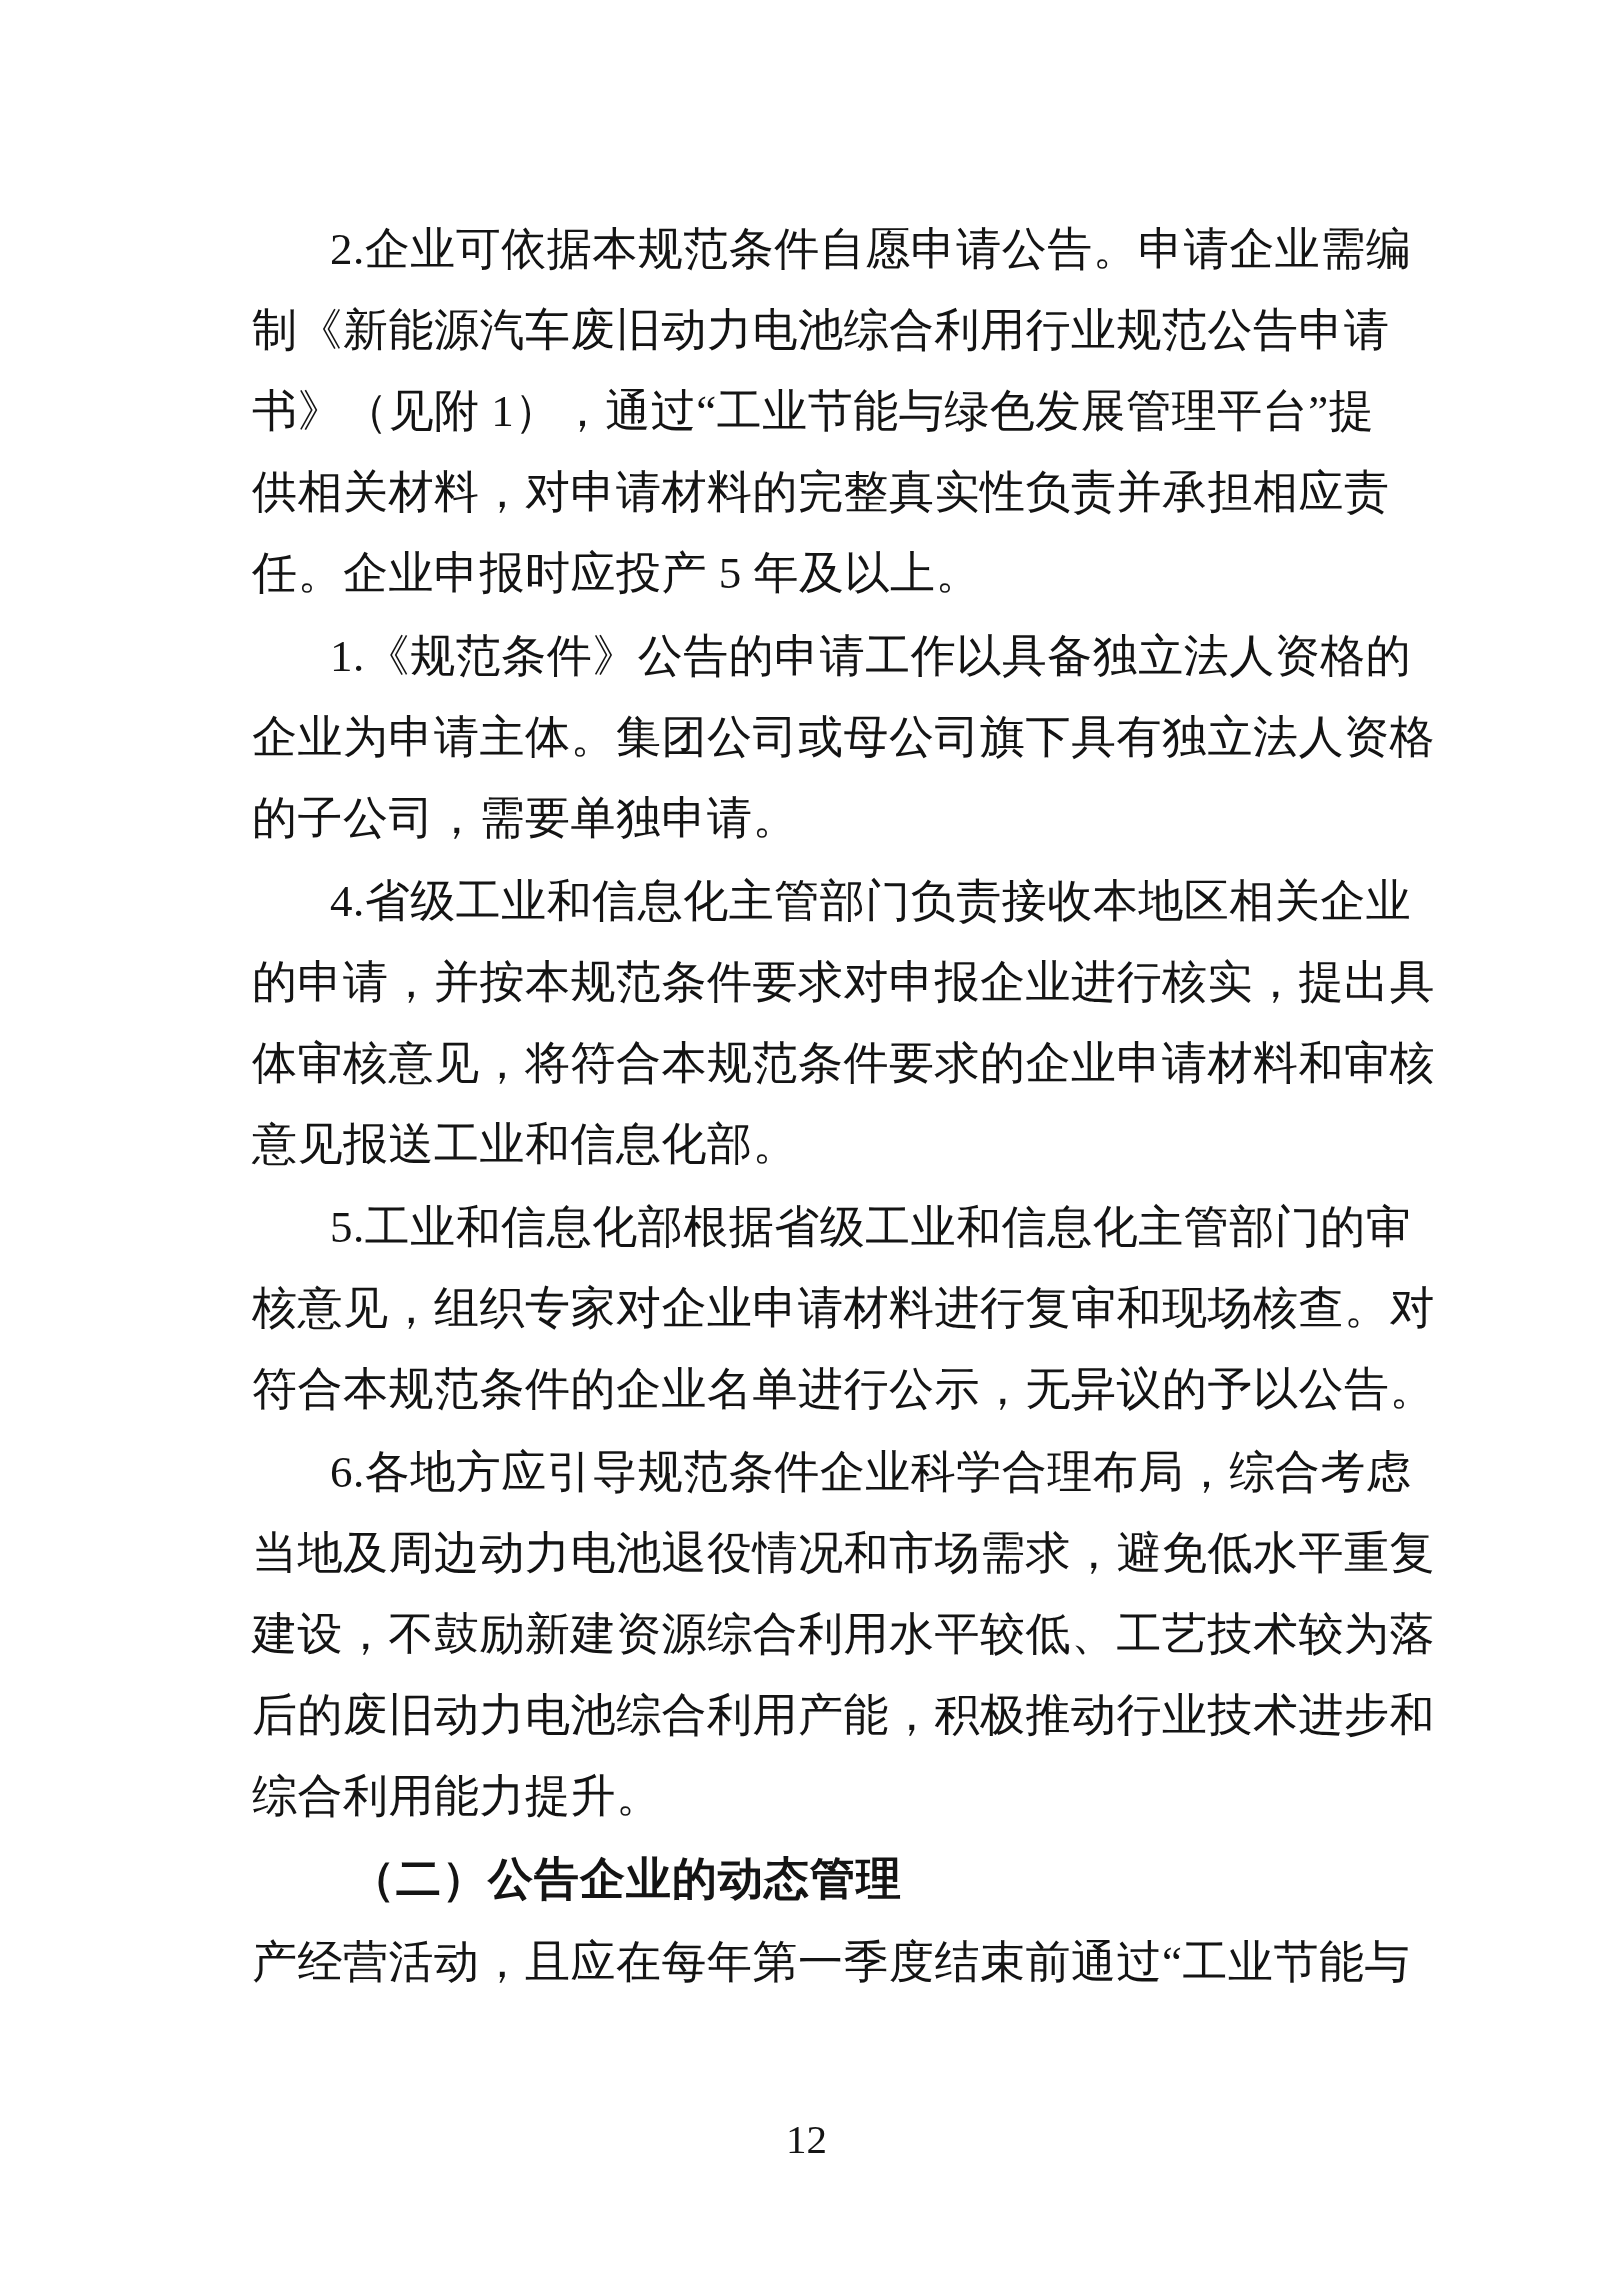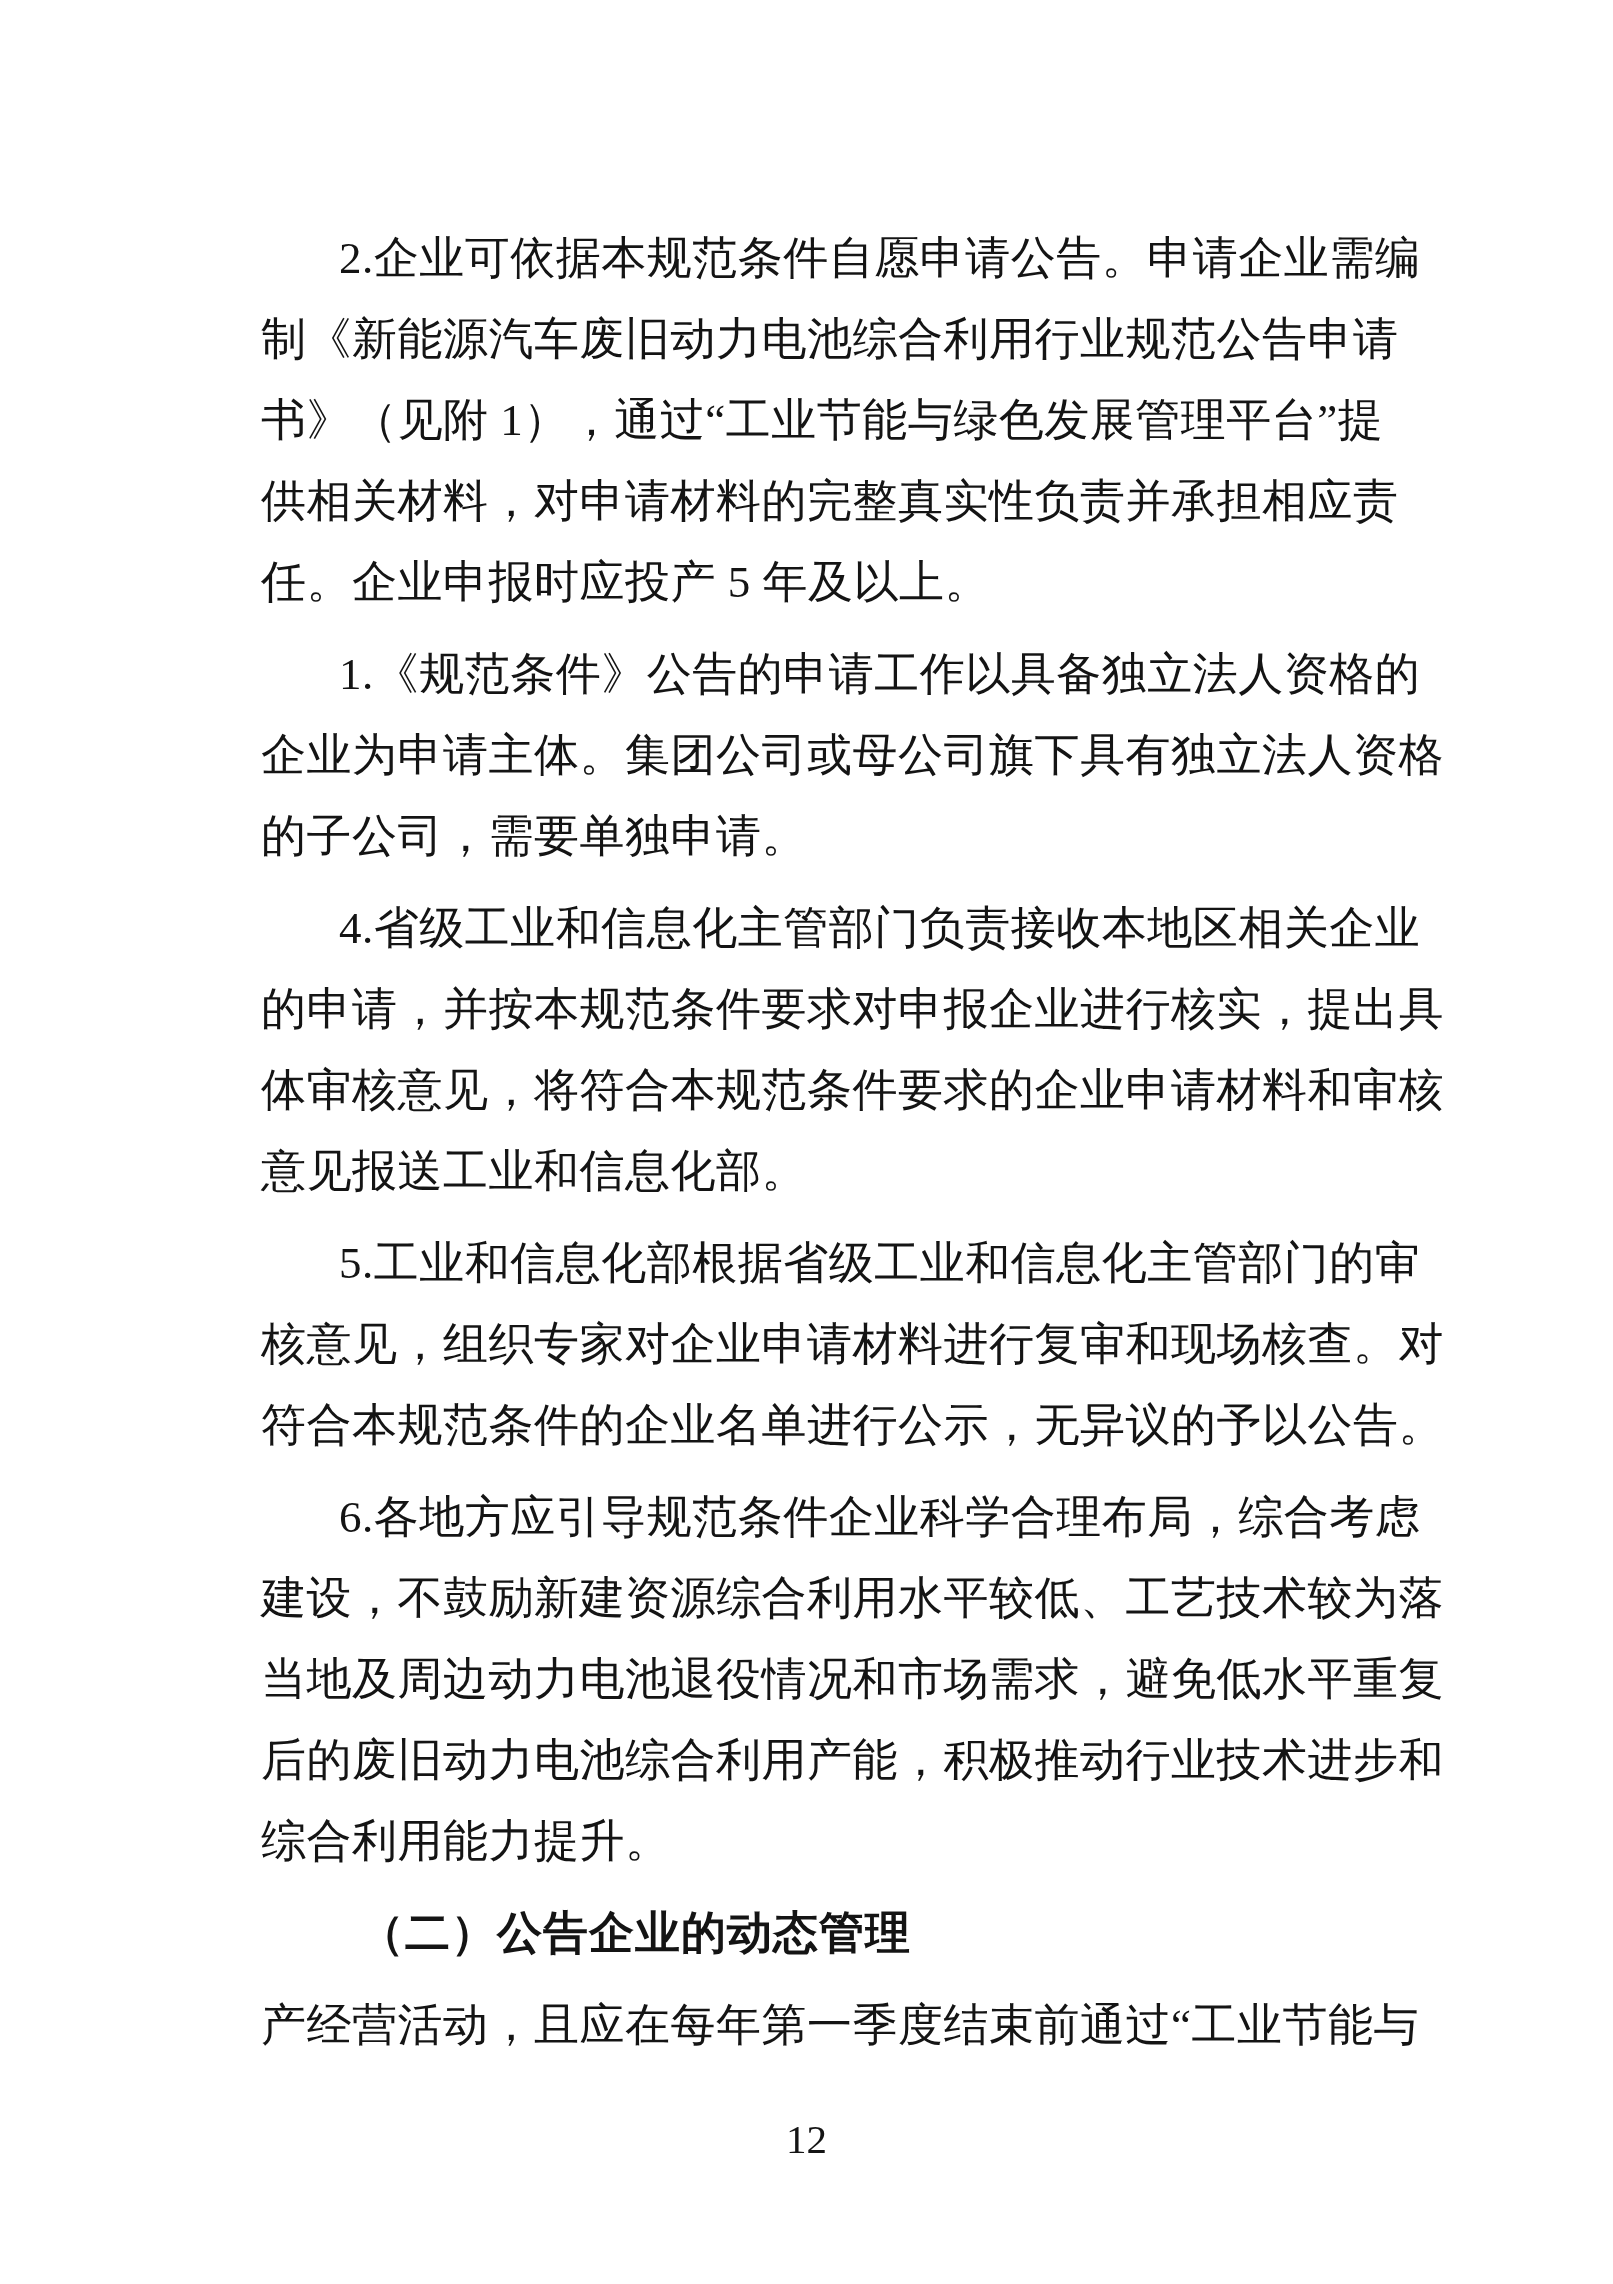--- a/index.html
+++ b/index.html
@@ -12,21 +12,21 @@
     font-family: "Liberation Serif", "DejaVu Serif", serif;
     color: #141414;
   }
   .textblock {
     position: absolute;
     left: 250px;
     top: 207px;
     width: 1117px;
     font-size: 45px;
   }
-  .para { margin: 11px; padding: 0; }
+  .para { margin: 2px; padding: 0; }
   .line {
     height: 81px;
     line-height: 81px;
     white-space: nowrap;
     text-align: justify;
     text-align-last: justify;
     letter-spacing: 0.5px;
   }
   .line.first { text-indent: 78px; }
   .line.last { text-align-last: left; }
@@ -75,22 +75,22 @@
         <div class="line">体审核意见，将符合本规范条件要求的企业申请材料和审核</div>
         <div class="line last">意见报送工业和信息化部。</div>
       </div>
       <div class="para">
         <div class="line first">5.工业和信息化部根据省级工业和信息化主管部门的审</div>
         <div class="line">核意见，组织专家对企业申请材料进行复审和现场核查。对</div>
         <div class="line last">符合本规范条件的企业名单进行公示，无异议的予以公告。</div>
       </div>
       <div class="para">
         <div class="line first">6.各地方应引导规范条件企业科学合理布局，综合考虑</div>
+        <div class="line">当地及周边动力电池退役情况和市场需求，避免低水平重复</div>
         <div class="line">建设，不鼓励新建资源综合利用水平较低、工艺技术较为落</div>
-        <div class="line">当地及周边动力电池退役情况和市场需求，避免低水平重复</div>
         <div class="line">后的废旧动力电池综合利用产能，积极推动行业技术进步和</div>
         <div class="line last">综合利用能力提升。</div>
       </div>
       <div class="para">
         <div class="heading-line">（二）公告企业的动态管理</div>
       </div>
       <div class="para">
         <div class="line last">产经营活动，且应在每年第一季度结束前通过“工业节能与</div>
       </div>
     </div>

